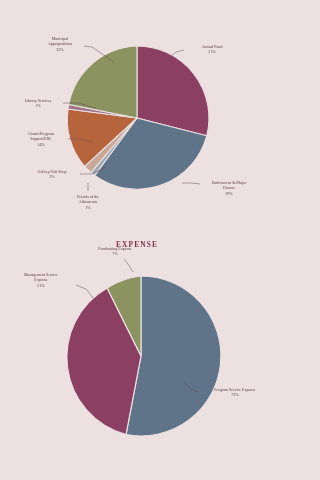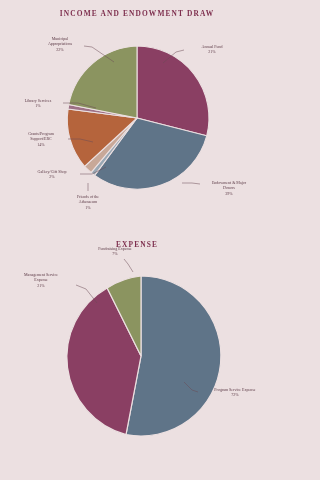--- a/index.html
+++ b/index.html
@@ -75,21 +75,20 @@
     pointer-events: none;
   }
 </style>
 </head>
 <body>
 
 <div class="page">
 
   <div class="chart-block" id="income-block">
 
-    <div class="chart-title" id="income-title">INCOME AND ENDOWMENT DRAW</div>
 
     <div class="pie-wrap" id="income-pie-wrap">
       <svg width="160" height="160" viewBox="0 0 160 160">
 
         <path fill="#8a3f63" stroke="#ece0e1" stroke-width="1.1" d="M80,80 L80,8 A72,72 0 0,1 149.73,97.83 Z"></path>
 
         <path fill="#5f7488" stroke="#ece0e1" stroke-width="1.1" d="M80,80 L149.73,97.83 A72,72 0 0,1 37.68,137.32 Z"></path>
 
         <path fill="#9aa8b4" stroke="#ece0e1" stroke-width="1.1" d="M80,80 L37.68,137.32 A72,72 0 0,1 34.13,134.45 Z"></path>
 

